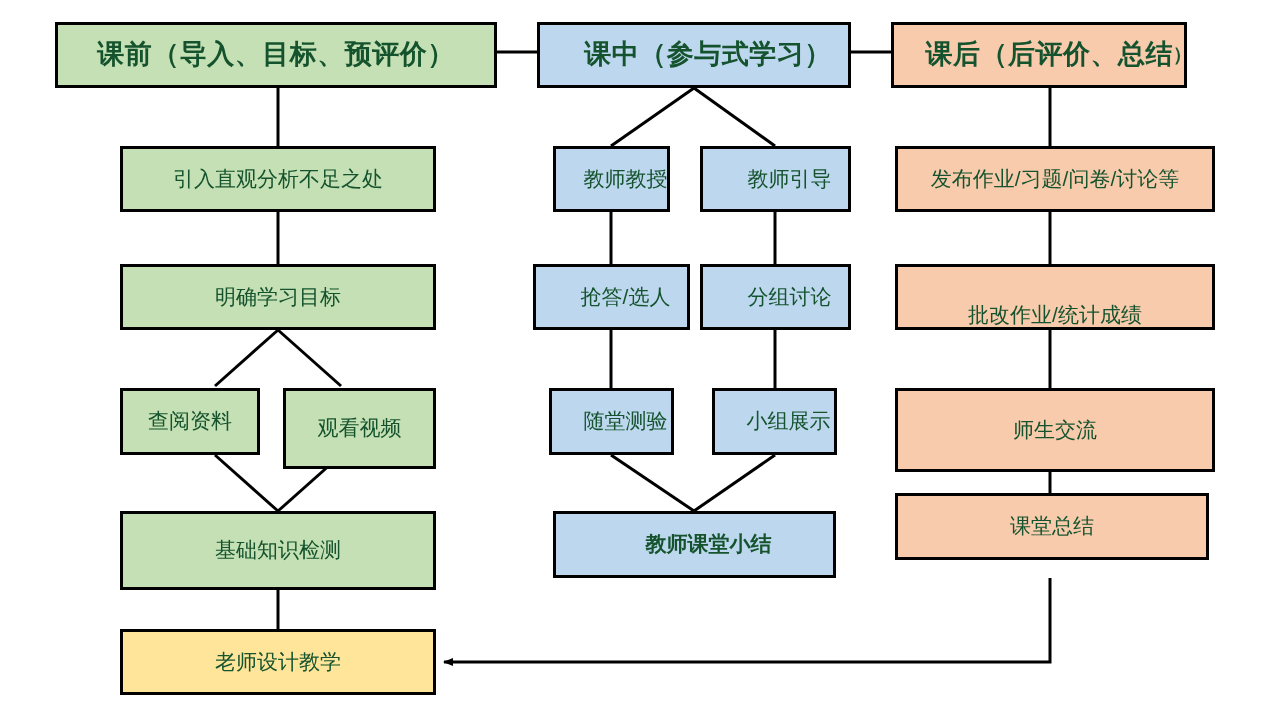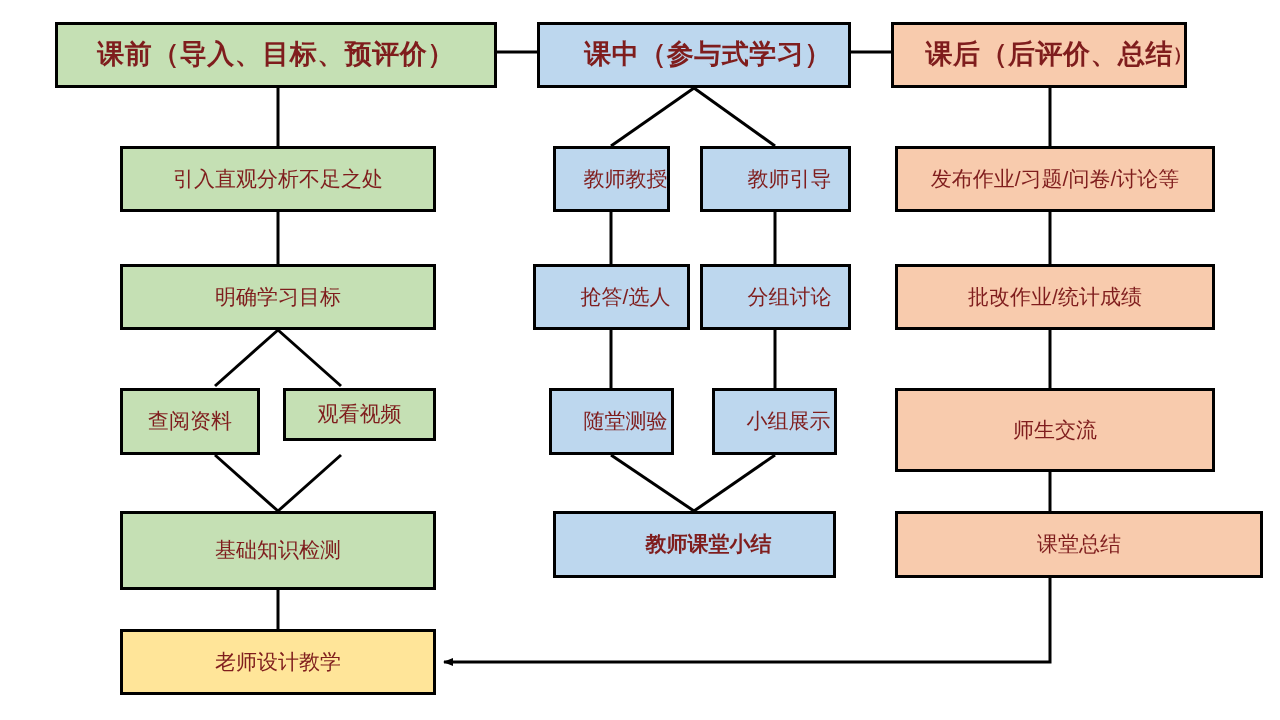--- a/index.html
+++ b/index.html
@@ -27,21 +27,21 @@
     pointer-events: none;
   }
   .node {
     position: absolute;
     box-sizing: border-box;
     border: 3px solid #000000;
     display: flex;
     align-items: center;
     justify-content: center;
     text-align: center;
-    color: #7f1d1d;
+    color: #14532d;
     line-height: 1.15;
     white-space: nowrap;
     z-index: 2;
   }
   .node.header {
     font-size: 27px;
     font-weight: 600;
     letter-spacing: 0.5px;
   }
   .node.step {
@@ -110,21 +110,21 @@
   </div>
 
   <div class="node step green" style="left:120px; top:264px; width:316px; height:66px;">
     <span>明确学习目标</span>
   </div>
 
   <div class="node step green" style="left:120px; top:388px; width:140px; height:67px;">
     <span>查阅资料</span>
   </div>
 
-  <div class="node step green" style="left:283px; top:388px; width:153px; height:53px;">
+  <div class="node step green" style="left:283px; top:388px; width:153px; height:81px;">
     <span>观看视频</span>
   </div>
 
   <div class="node step green" style="left:120px; top:511px; width:316px; height:79px;">
     <span>基础知识检测</span>
   </div>
 
   <div class="node header blue" style="left:537px; top:22px; width:314px; height:66px;">
     <span>课中（参与式学习）</span>
   </div>
@@ -159,29 +159,29 @@
 
   <div class="node header orange" style="left:891px; top:22px; width:296px; height:66px;padding-left:40px;">
     <span>课后（后评价、总结</span>
       <span class="tail-paren">）</span>
   </div>
 
   <div class="node step orange" style="left:895px; top:146px; width:320px; height:66px;">
     <span>发布作业/习题/问卷/讨论等</span>
   </div>
 
-  <div class="node step orange" style="left:895px; top:264px; width:320px; height:66px;">
+  <div class="node step orange" style="left:895px; top:264px; width:320px; height:66px;align-items:flex-end;">
     <span>批改作业/统计成绩</span>
   </div>
 
   <div class="node step orange" style="left:895px; top:388px; width:320px; height:84px;">
     <span>师生交流</span>
   </div>
 
-  <div class="node step orange" style="left:895px; top:511px; width:368px; height:67px;">
+  <div class="node step orange" style="left:895px; top:493px; width:314px; height:67px;">
     <span>课堂总结</span>
   </div>
 
   <div class="node step yellow" style="left:120px; top:629px; width:316px; height:66px;">
     <span>老师设计教学</span>
   </div>
 
 </div>
 
 </body></html>

